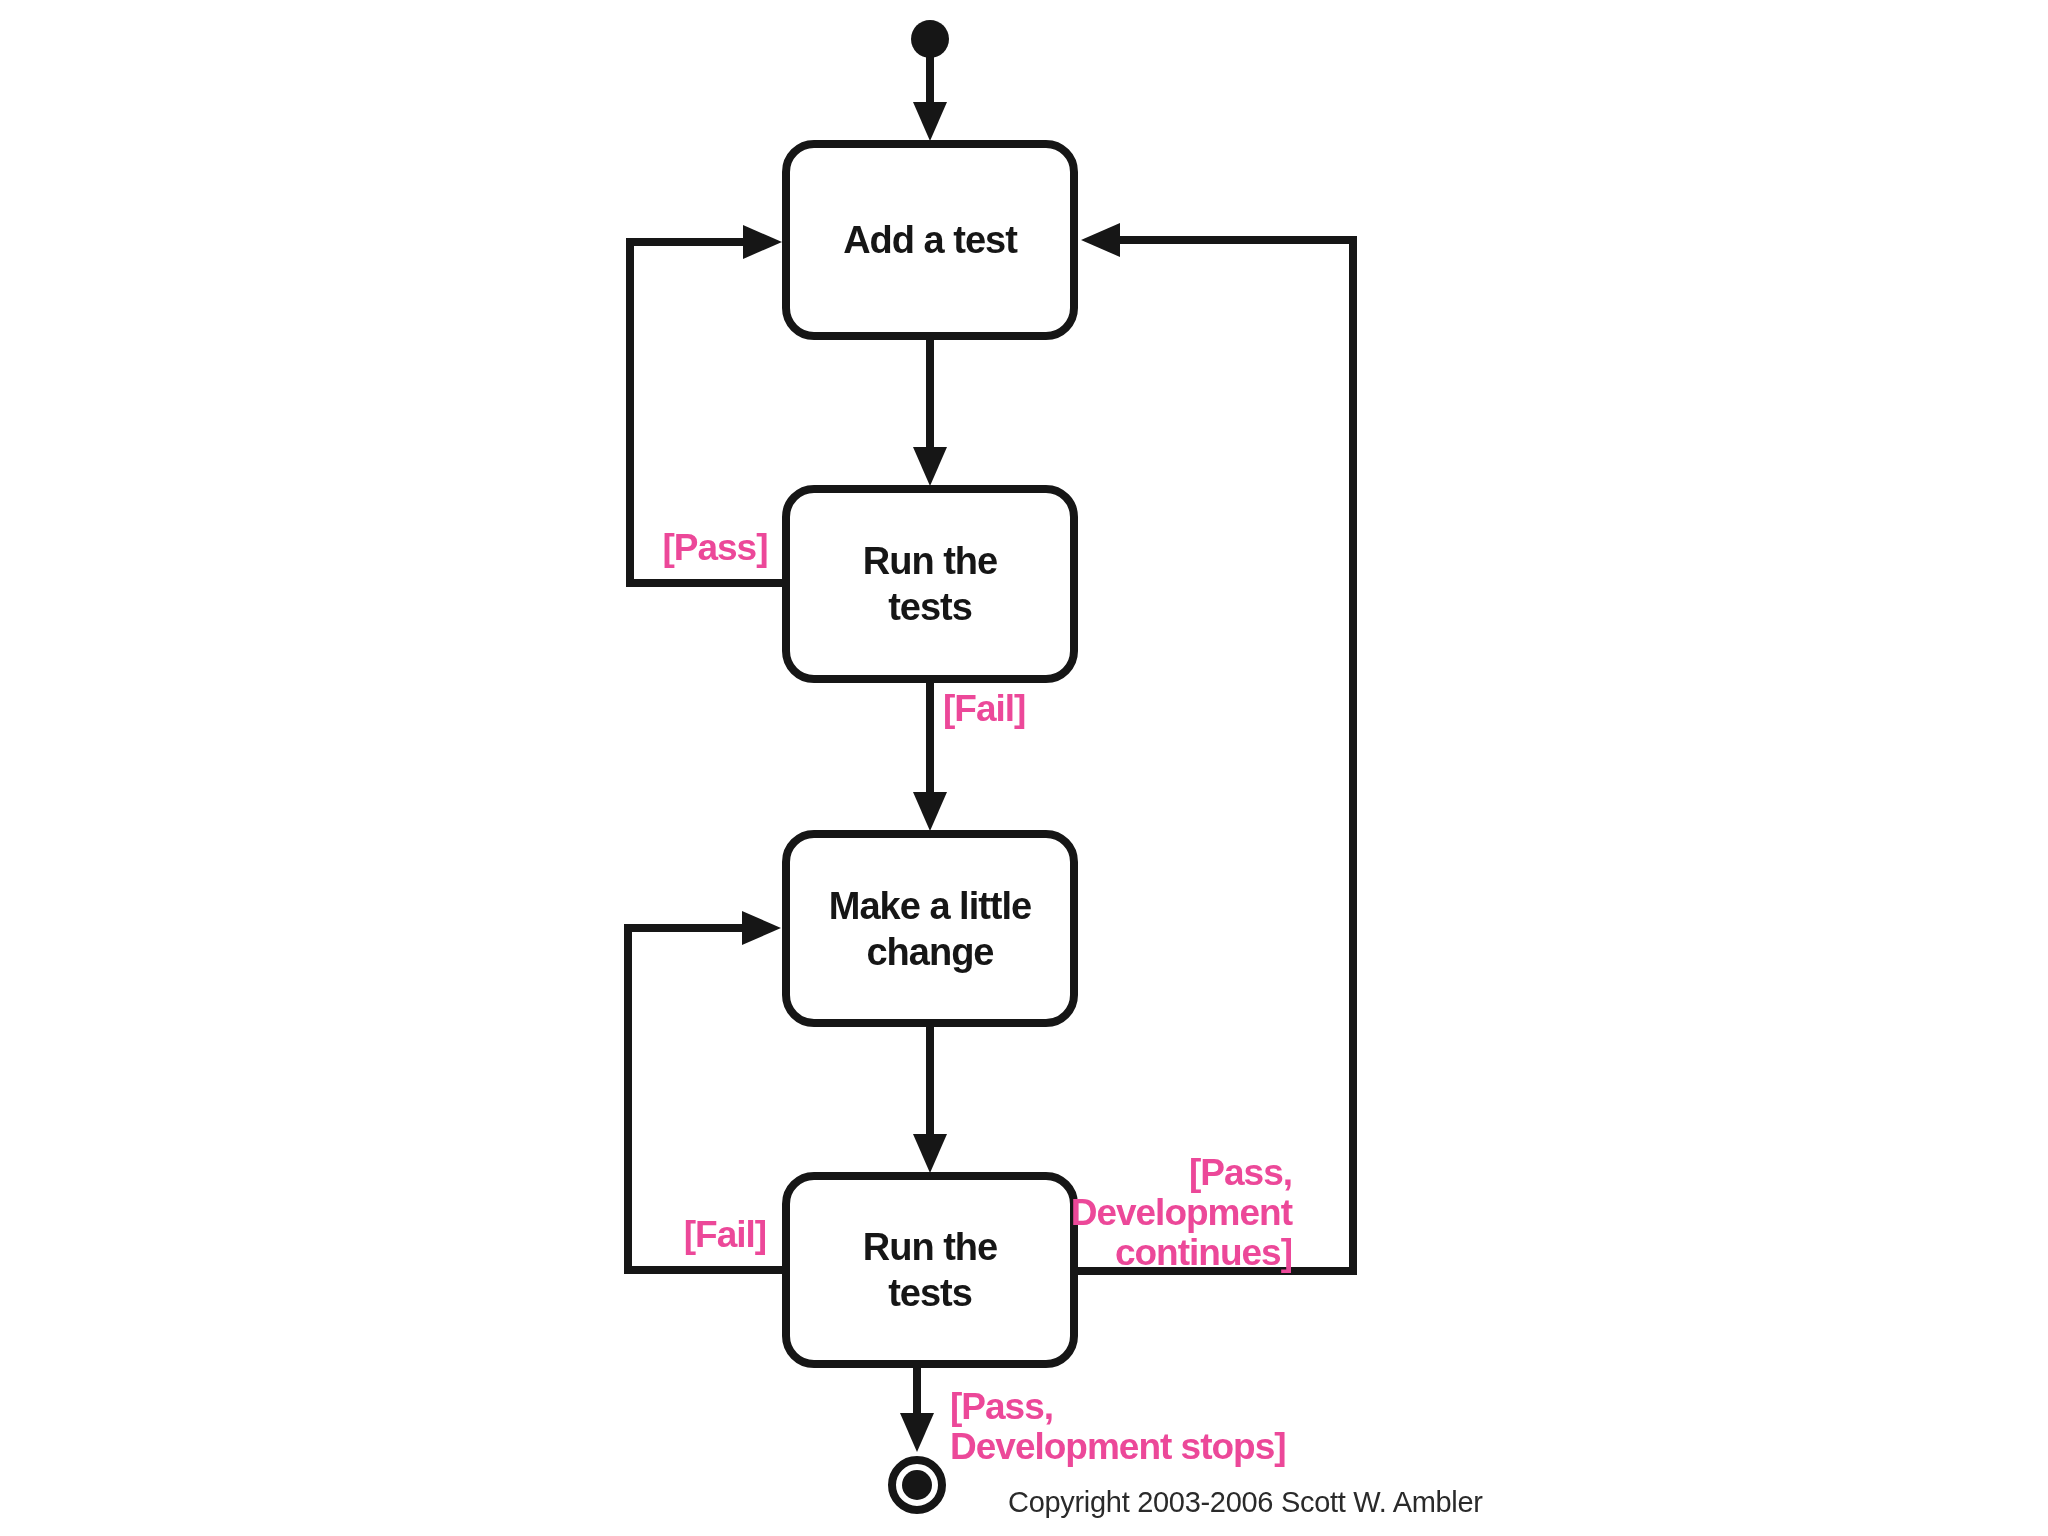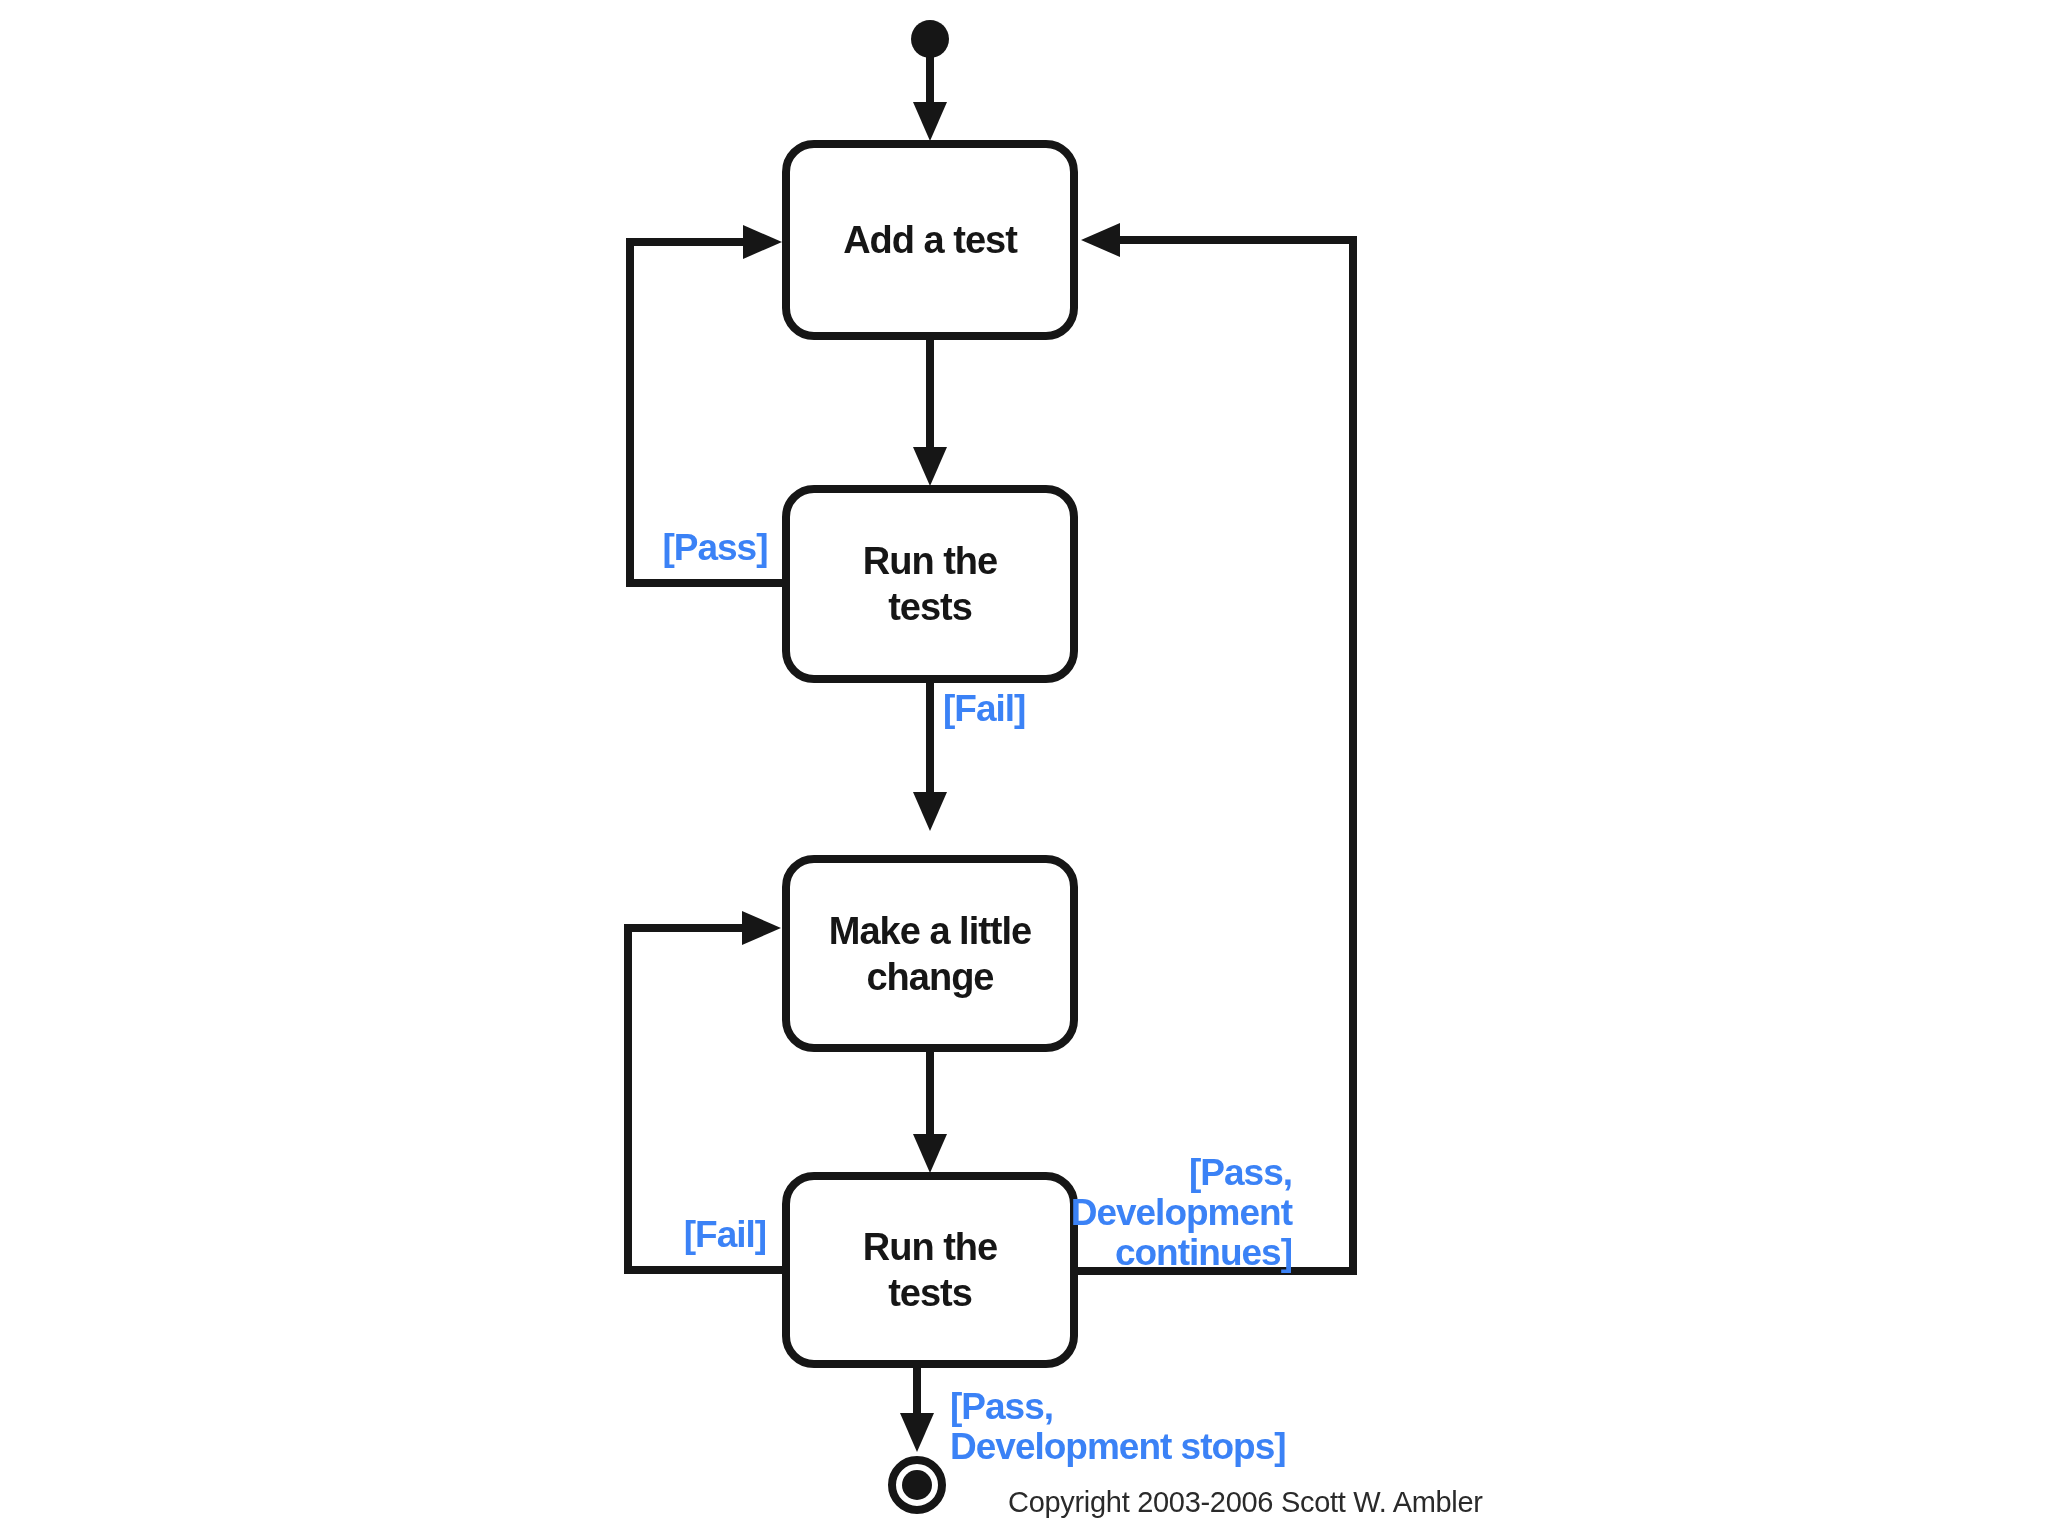--- a/index.html
+++ b/index.html
@@ -36,31 +36,31 @@
     justify-content: center;
     text-align: center;
     font-weight: bold;
     font-size: 38px;
     letter-spacing: -1px;
     line-height: 46px;
     padding: 0 28px;
   }
   .node-a { top: 140px; height: 200px; }
   .node-b { top: 485px; height: 198px; }
-  .node-c { top: 855px; height: 197px; }
+  .node-c { top: 830px; height: 197px; }
   .node-d { top: 1172px; height: 196px; }
 
   .guard-label {
     position: absolute;
     font-weight: bold;
     font-size: 37px;
     letter-spacing: -1px;
     line-height: 40px;
     white-space: pre-line;
-    color: #3b82f6;
+    color: #ec4899;
   }
   .guard-pass-top    { left: 640px;  top: 528px;  width: 150px; text-align: center; }
   .guard-fail-top    { left: 943px;  top: 689px;  text-align: left; }
   .guard-fail-bottom { left: 660px;  top: 1215px; width: 130px; text-align: center; }
   .guard-pass-continues { right: 716px; top: 1153px; text-align: right; }
   .guard-pass-stops  { left: 950px;  top: 1387px; text-align: left; }
 
   .copyright {
     position: absolute;
     left: 1008px;

